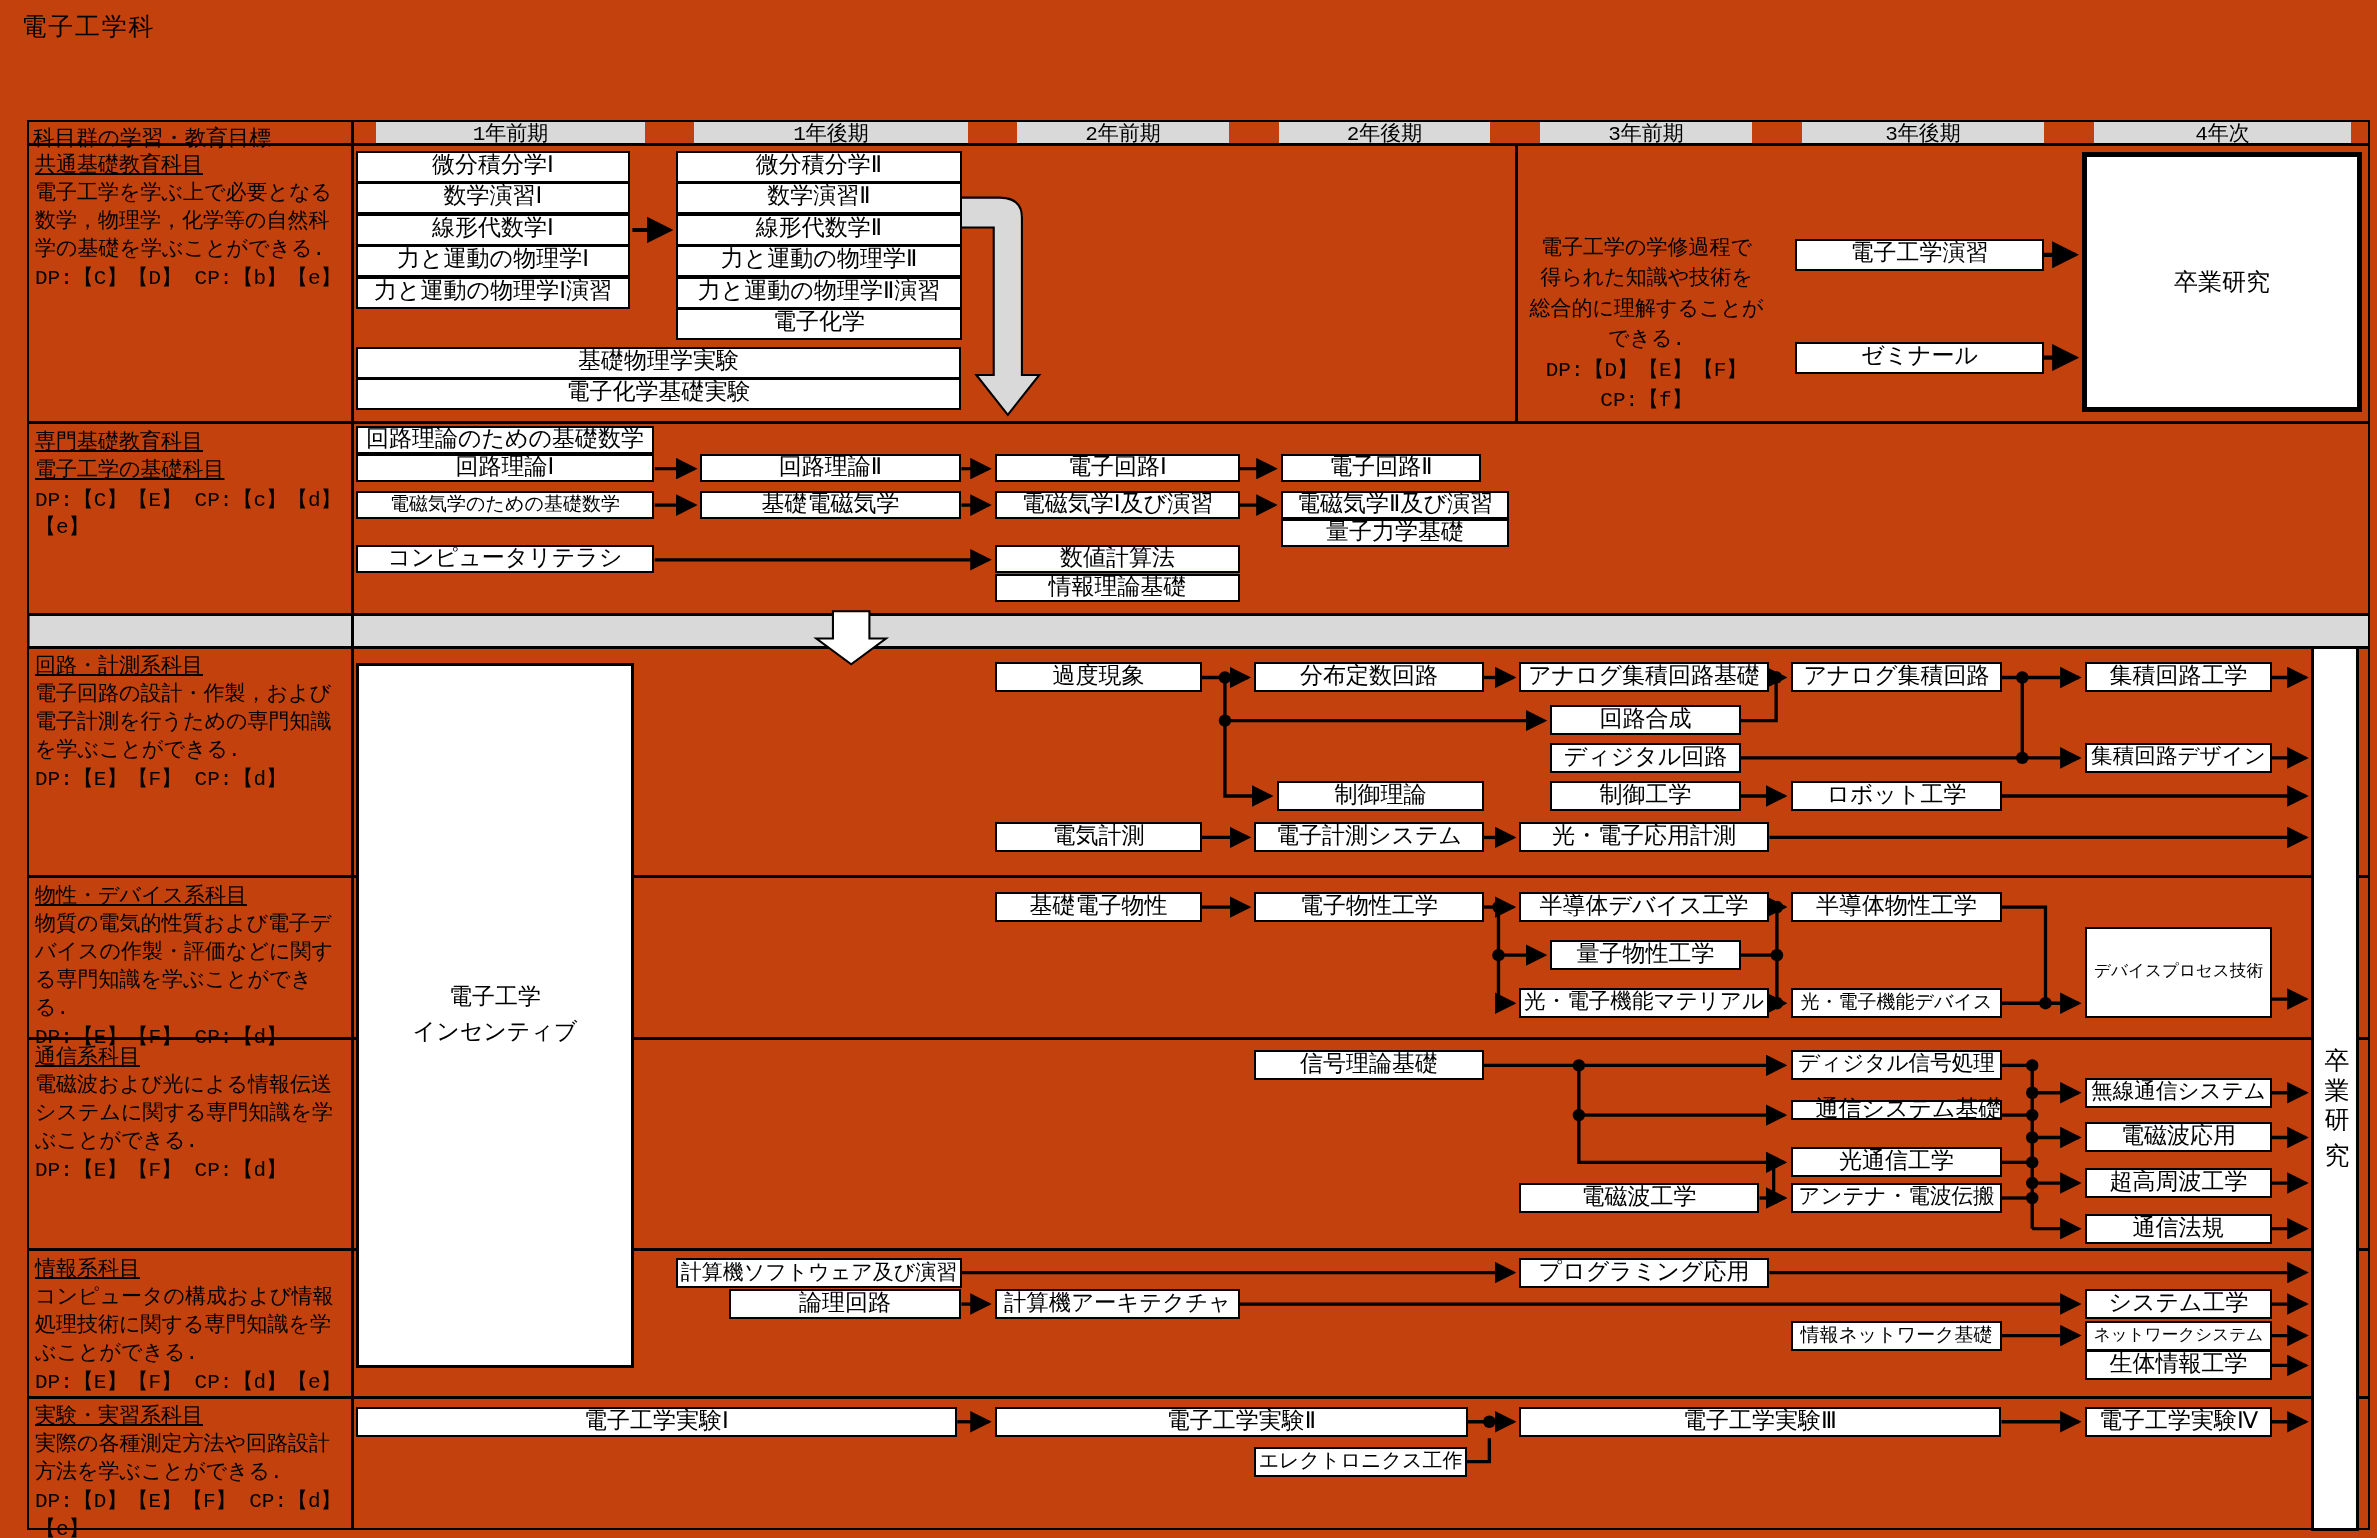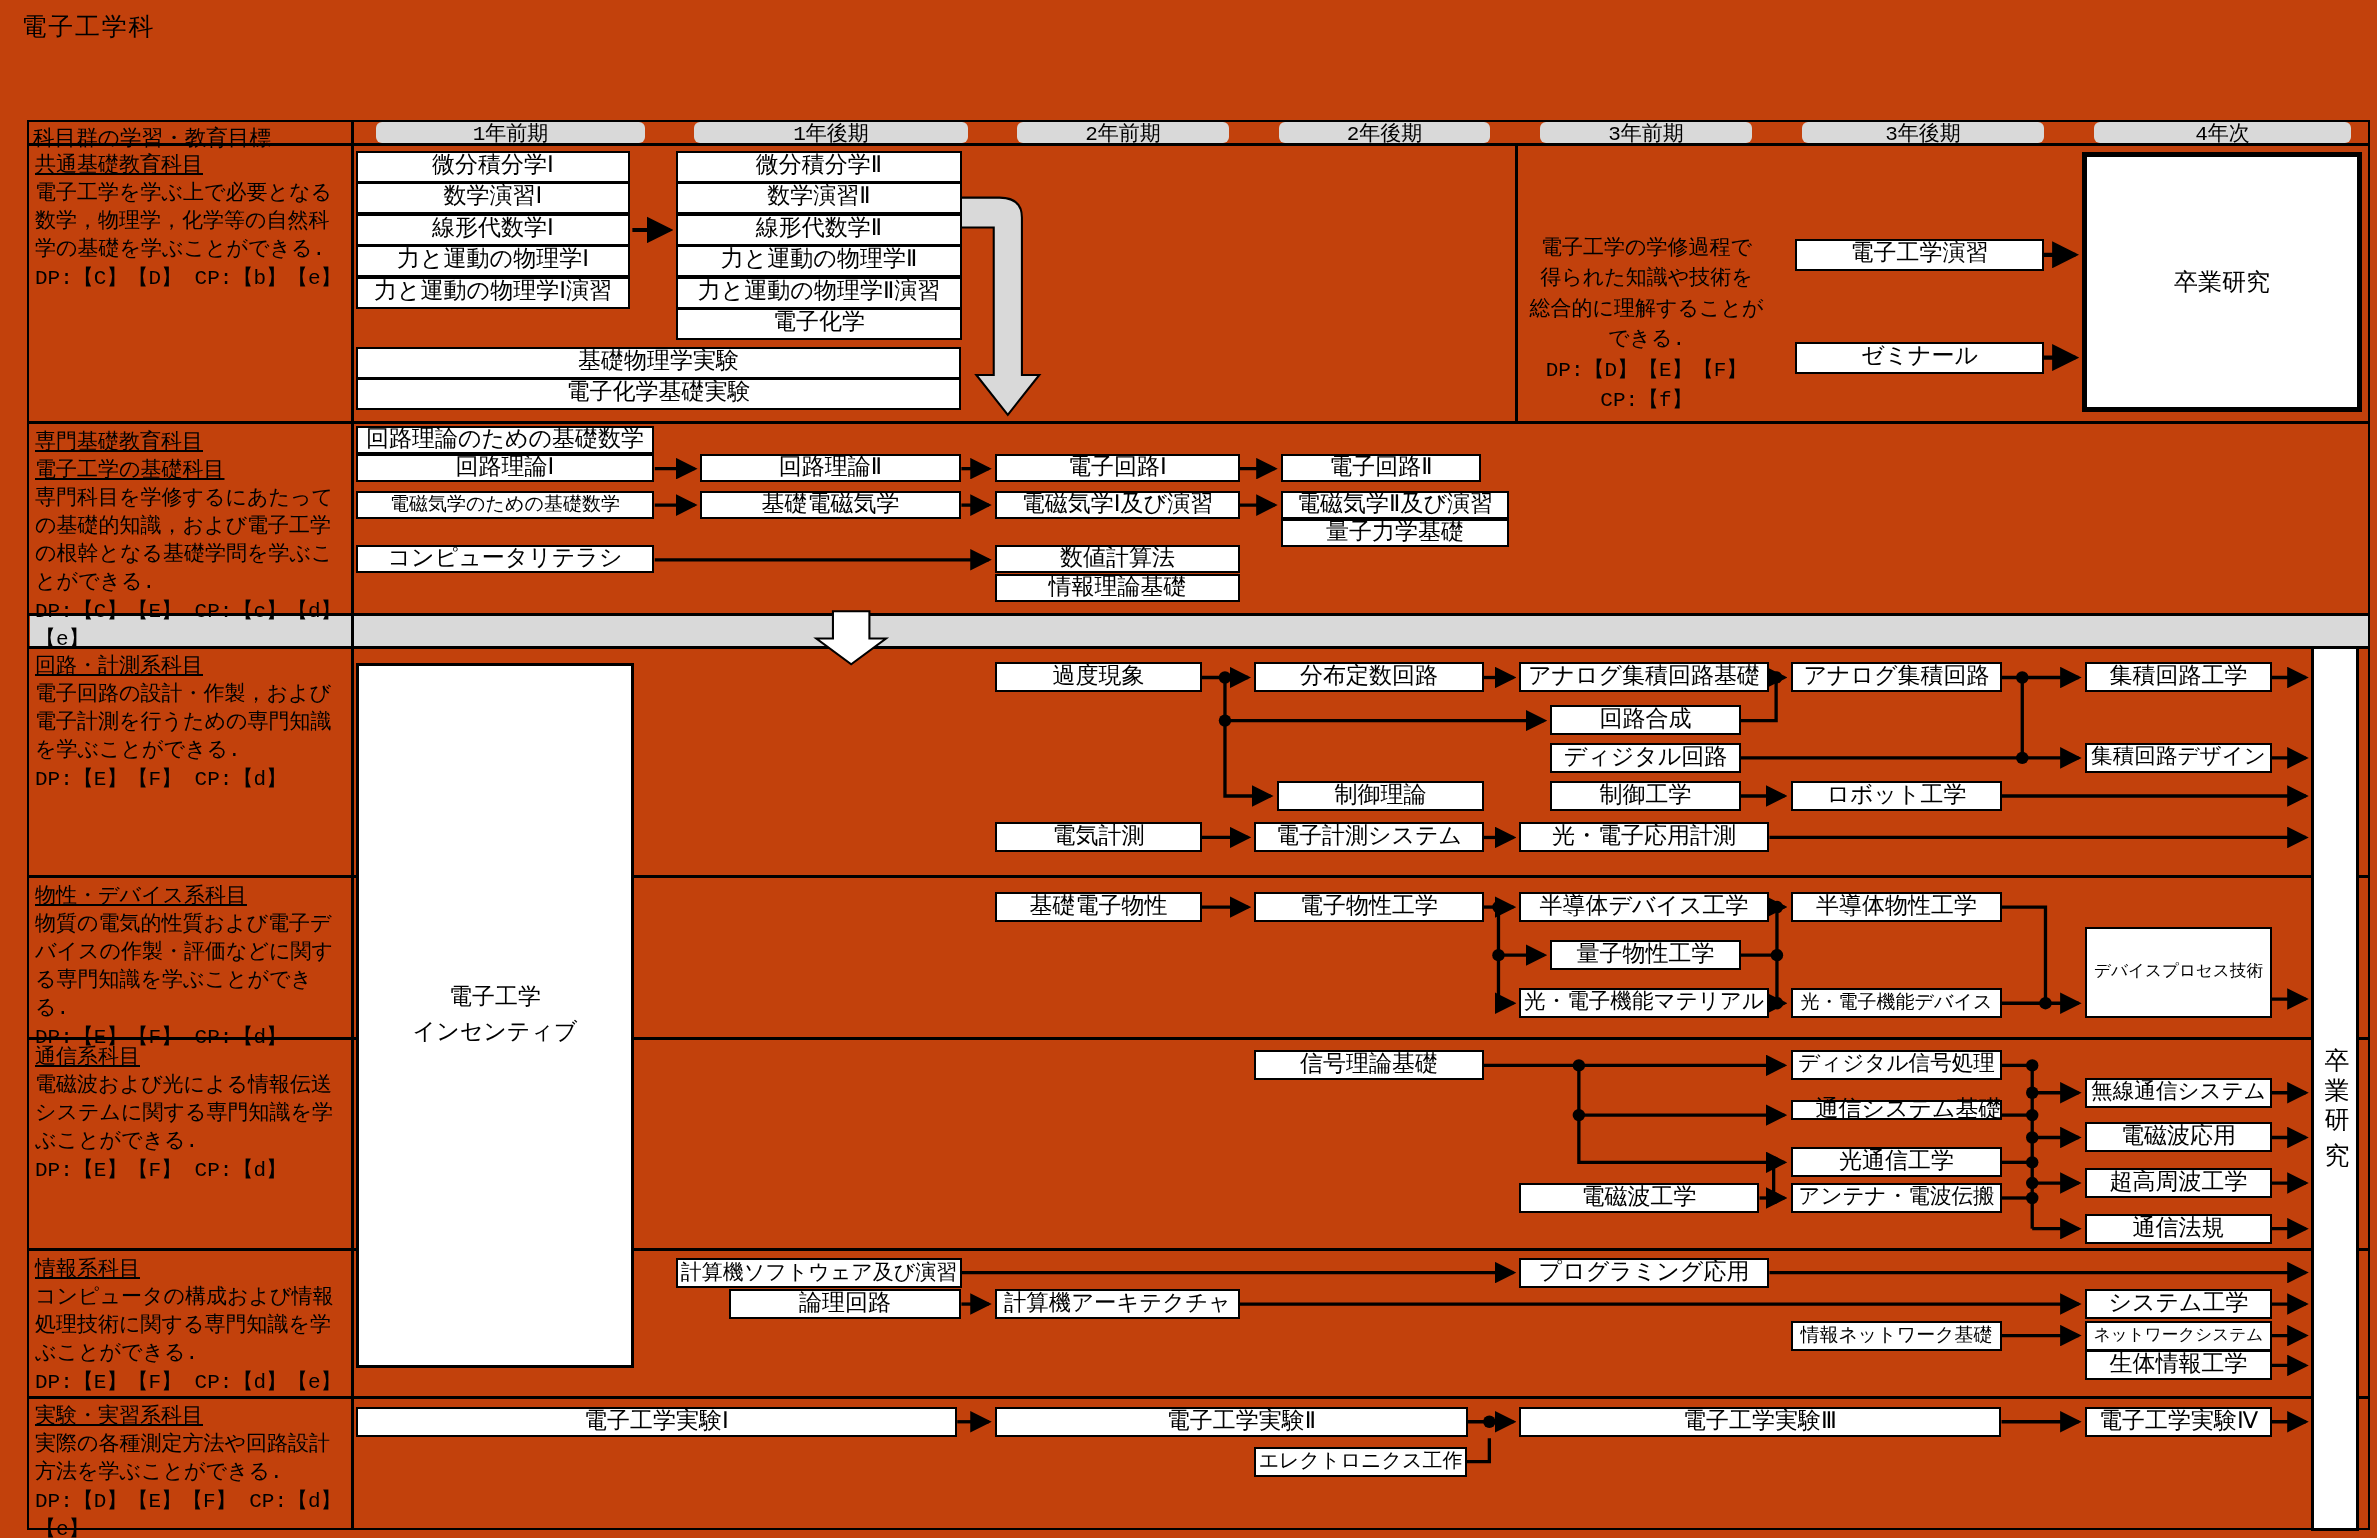--- a/index.html
+++ b/index.html
@@ -8,21 +8,21 @@
   .abs{position:absolute;box-sizing:border-box;}
   #page-title{left:21.6px;top:10px;font-size:25px;letter-spacing:1.7px;}
   
   .frame{left:27px;top:120px;width:2343px;height:1410px;border:2.5px solid #000;z-index:1;}
   .hline{left:27px;width:2343px;height:3.3px;background:#000;z-index:2;}
   .vline{width:2.5px;background:#000;z-index:2;}
   .grayband{background:#d9d9d9;z-index:1;}
   
   .hdr-goal{left:33px;top:123px;width:315px;font-size:21.6px;z-index:3;}
   .hdr-cell{top:122px;height:21px;background:#d9d9d9;z-index:3;display:flex;
-            align-items:center;justify-content:center;font-size:21px;border-radius:6px;}
+            align-items:center;justify-content:center;font-size:21px;}
   
   .goal-cell{left:35px;width:310px;z-index:3;font-size:21px;line-height:1.33;}
   .goal-title{text-decoration:underline;}
   .goal-dp{margin-top:1.7px;}
   
   .node{position:absolute;box-sizing:border-box;background:#fff;border:2.5px solid #000;
         display:flex;align-items:center;justify-content:center;white-space:nowrap;
         z-index:6;line-height:1;}
   .incentive{left:356px;top:663px;width:278px;height:705px;border:3.3px solid #000;background:#fff;
              display:flex;align-items:center;justify-content:center;text-align:center;
@@ -69,21 +69,20 @@
   <div class="abs hdr-cell" style="left:2094px;width:257px;">4年次</div>
 
   <div class="abs goal-cell" style="top:152px;">
     <div class="goal-title">共通基礎教育科目</div>
     <div>電子工学を学ぶ上で必要となる数学，物理学，化学等の自然科学の基礎を学ぶことができる.</div>
     <div class="goal-dp">DP:【C】【D】  CP:【b】【e】</div>
   </div>
   <div class="abs goal-cell" style="top:429px;">
     <div class="goal-title">専門基礎教育科目</div>
     <div class="goal-title">電子工学の基礎科目</div>
-    <div>専門科目を学修するにあたっての基礎的知識，および電子工学の根幹となる基礎学問を学ぶことができる.</div>
     <div class="goal-dp">DP:【C】【E】  CP:【c】【d】【e】</div>
   </div>
   <div class="abs goal-cell" style="top:653px;">
     <div class="goal-title">回路・計測系科目</div>
     <div>電子回路の設計・作製，および電子計測を行うための専門知識を学ぶことができる.</div>
     <div class="goal-dp">DP:【E】【F】  CP:【d】</div>
   </div>
   <div class="abs goal-cell" style="top:883px;">
     <div class="goal-title">物性・デバイス系科目</div>
     <div>物質の電気的性質および電子デバイスの作製・評価などに関する専門知識を学ぶことができる.</div>

